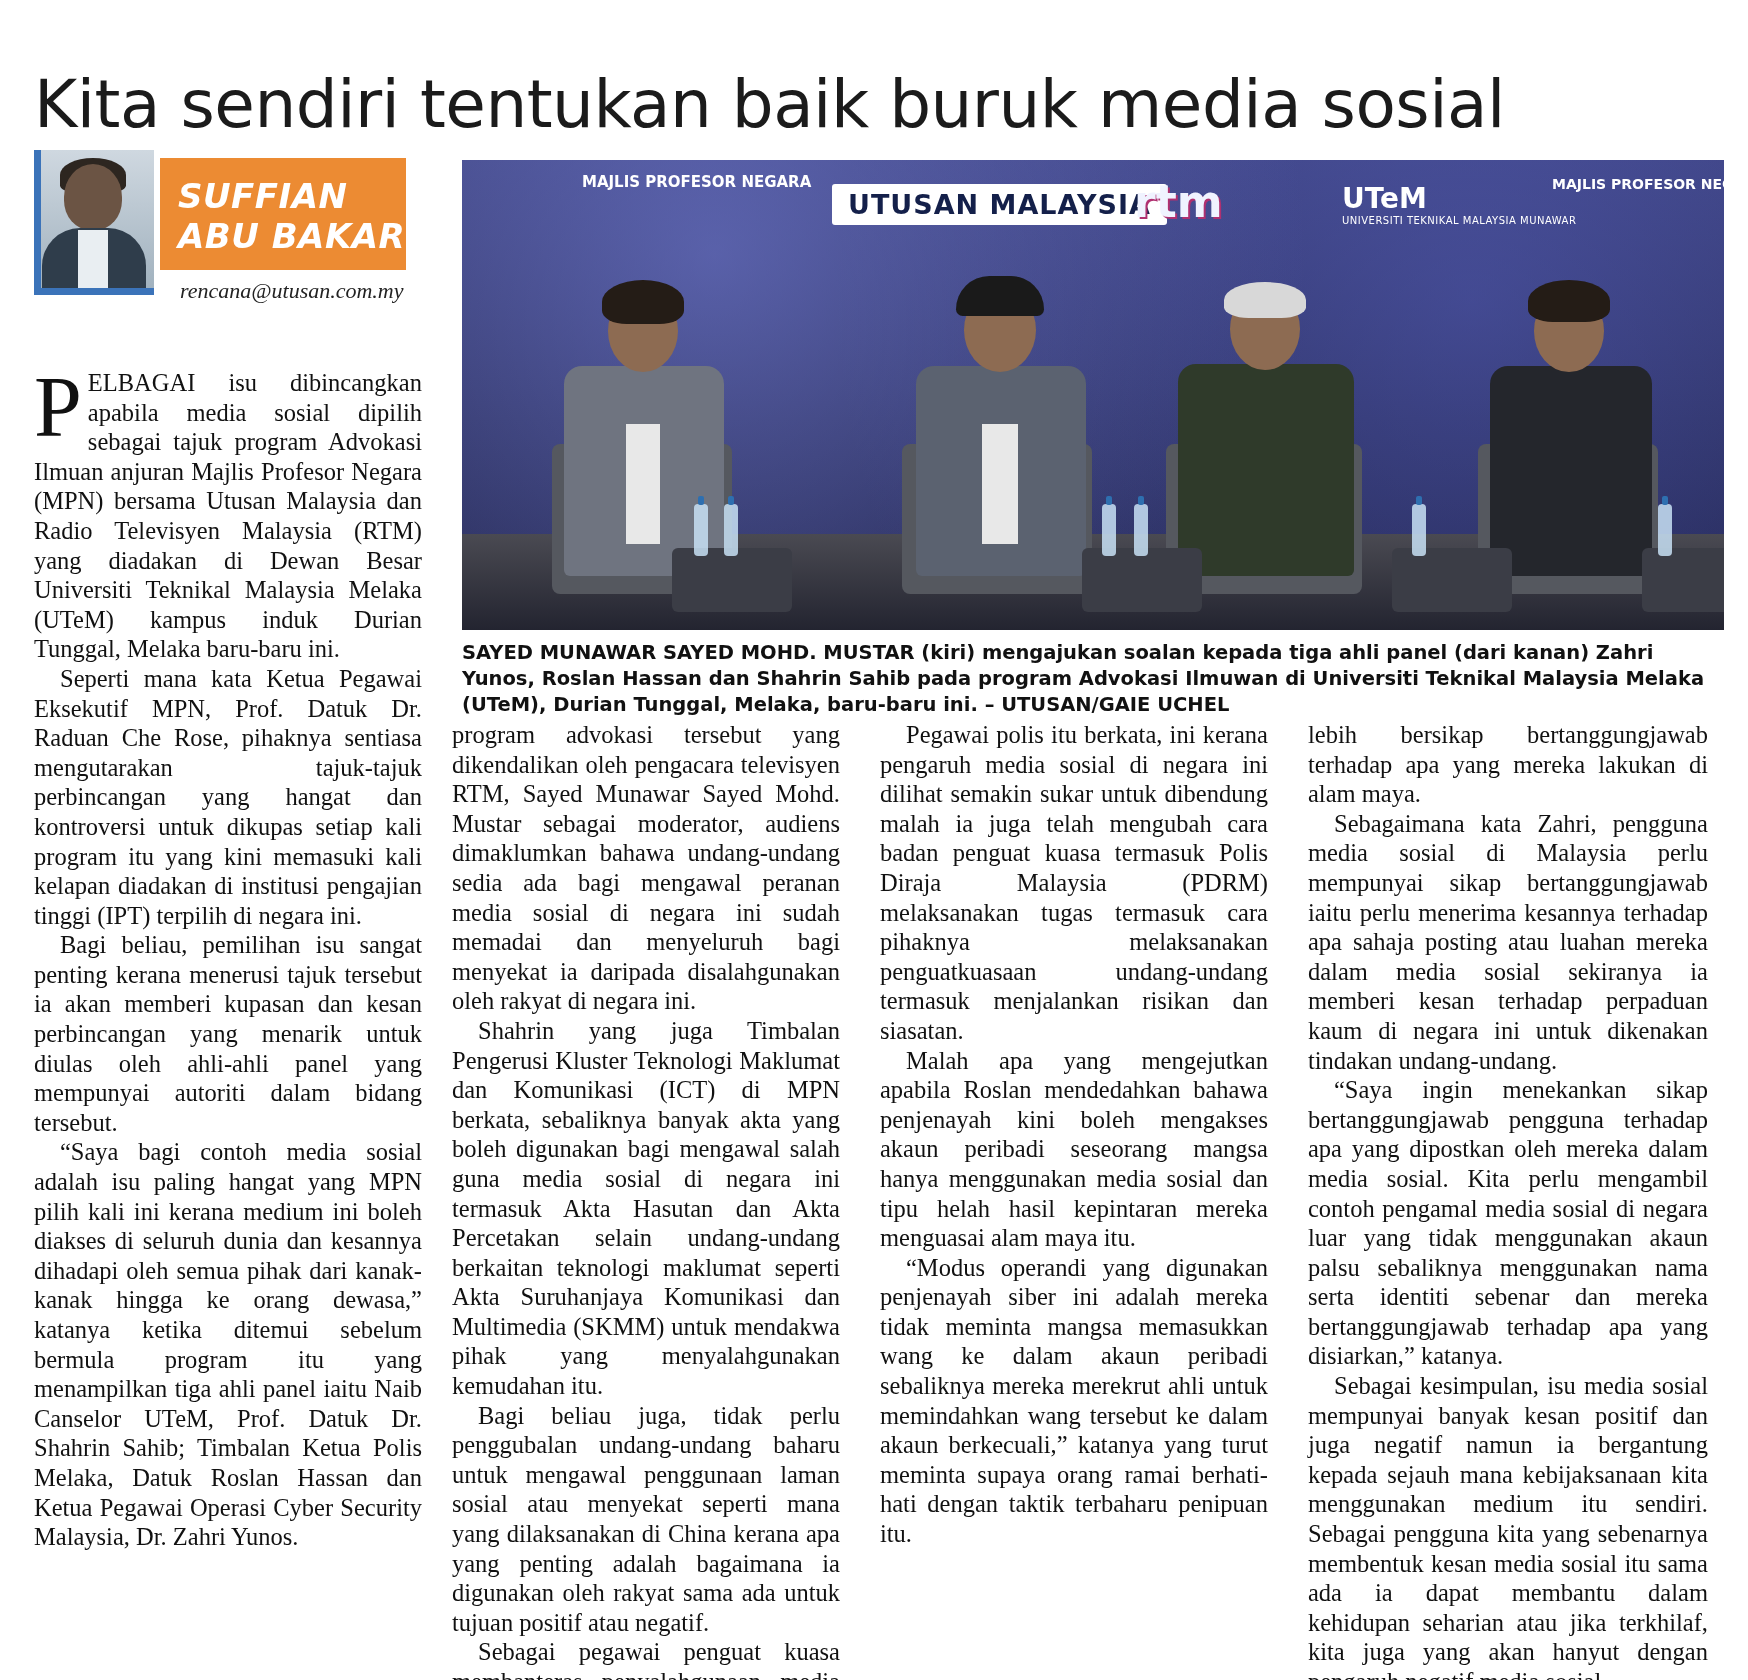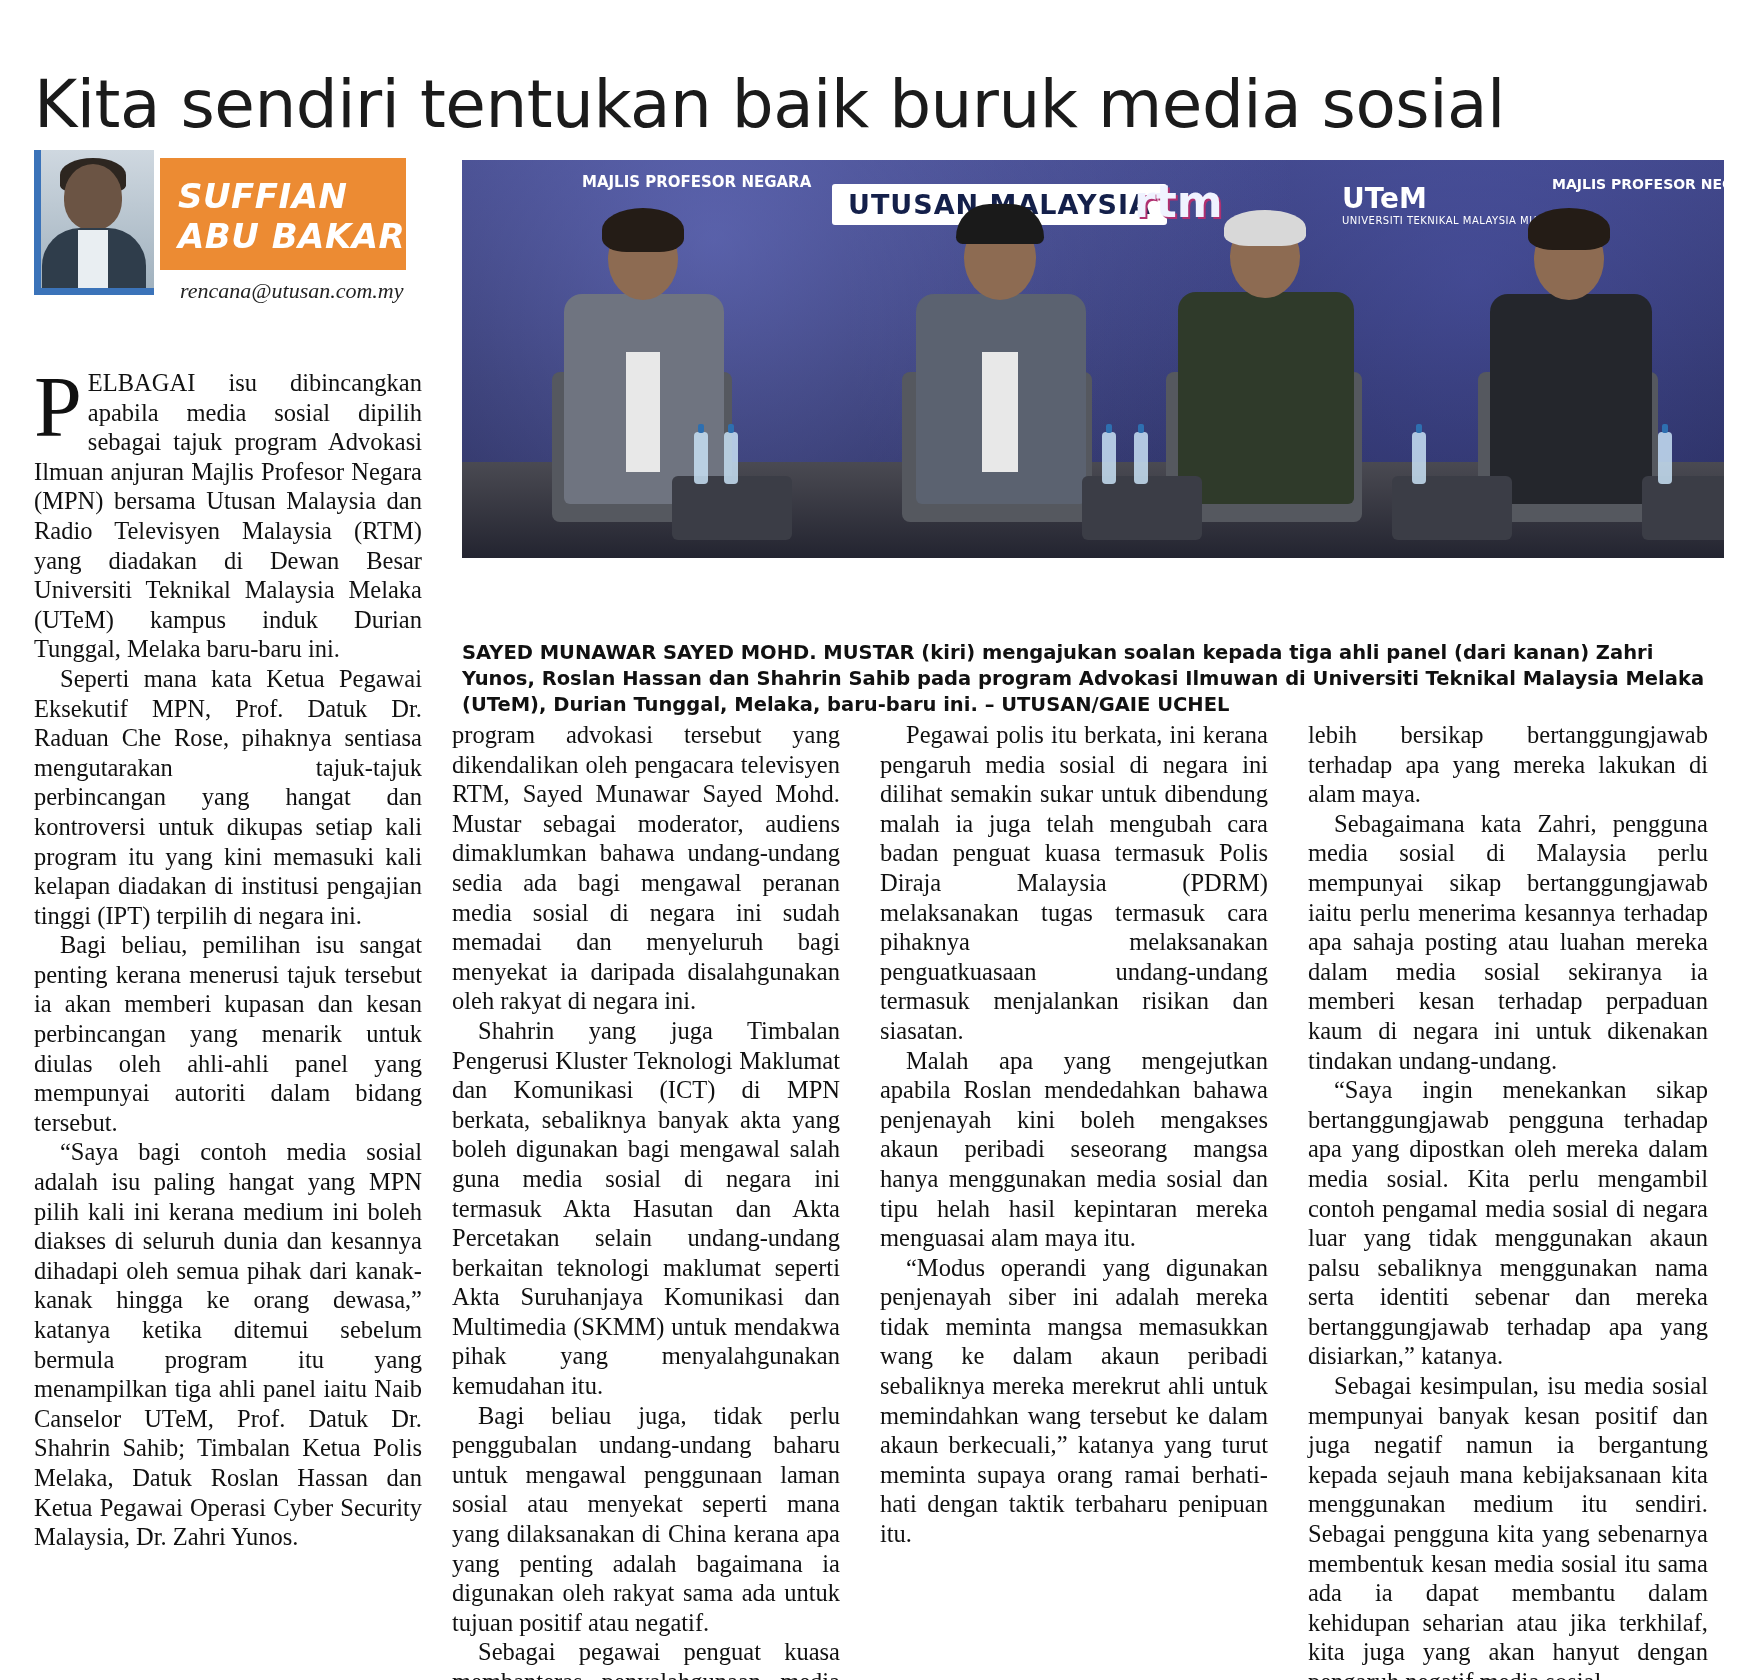--- a/index.html
+++ b/index.html
@@ -126,21 +126,21 @@
     font-size: 22px;
     color: #222;
   }
 
   
   .photo {
     position: absolute;
     left: 462px;
     top: 160px;
     width: 1262px;
-    height: 398px;
+    height: 470px;
     background: #2b2f5e;
     overflow: hidden;
   }
   .photo .backdrop {
     position: absolute;
     inset: 0;
     background:
       radial-gradient(circle at 20% 20%, rgba(120,130,220,0.55), transparent 55%),
       radial-gradient(circle at 80% 30%, rgba(90,100,200,0.45), transparent 60%),
       linear-gradient(180deg,#3a3f78 0%, #282c58 55%, #1d2046 100%);

